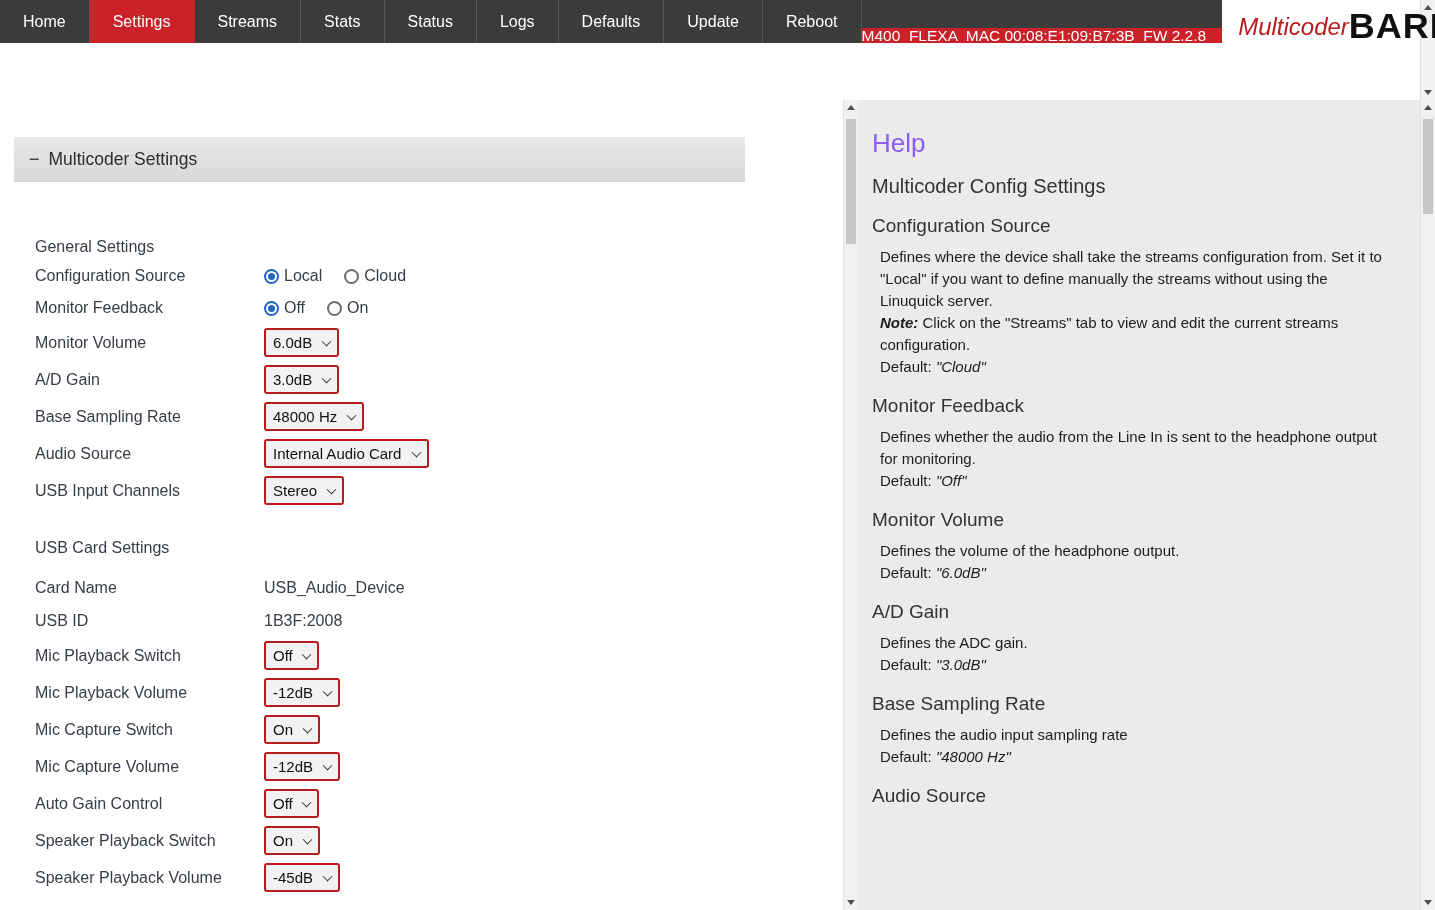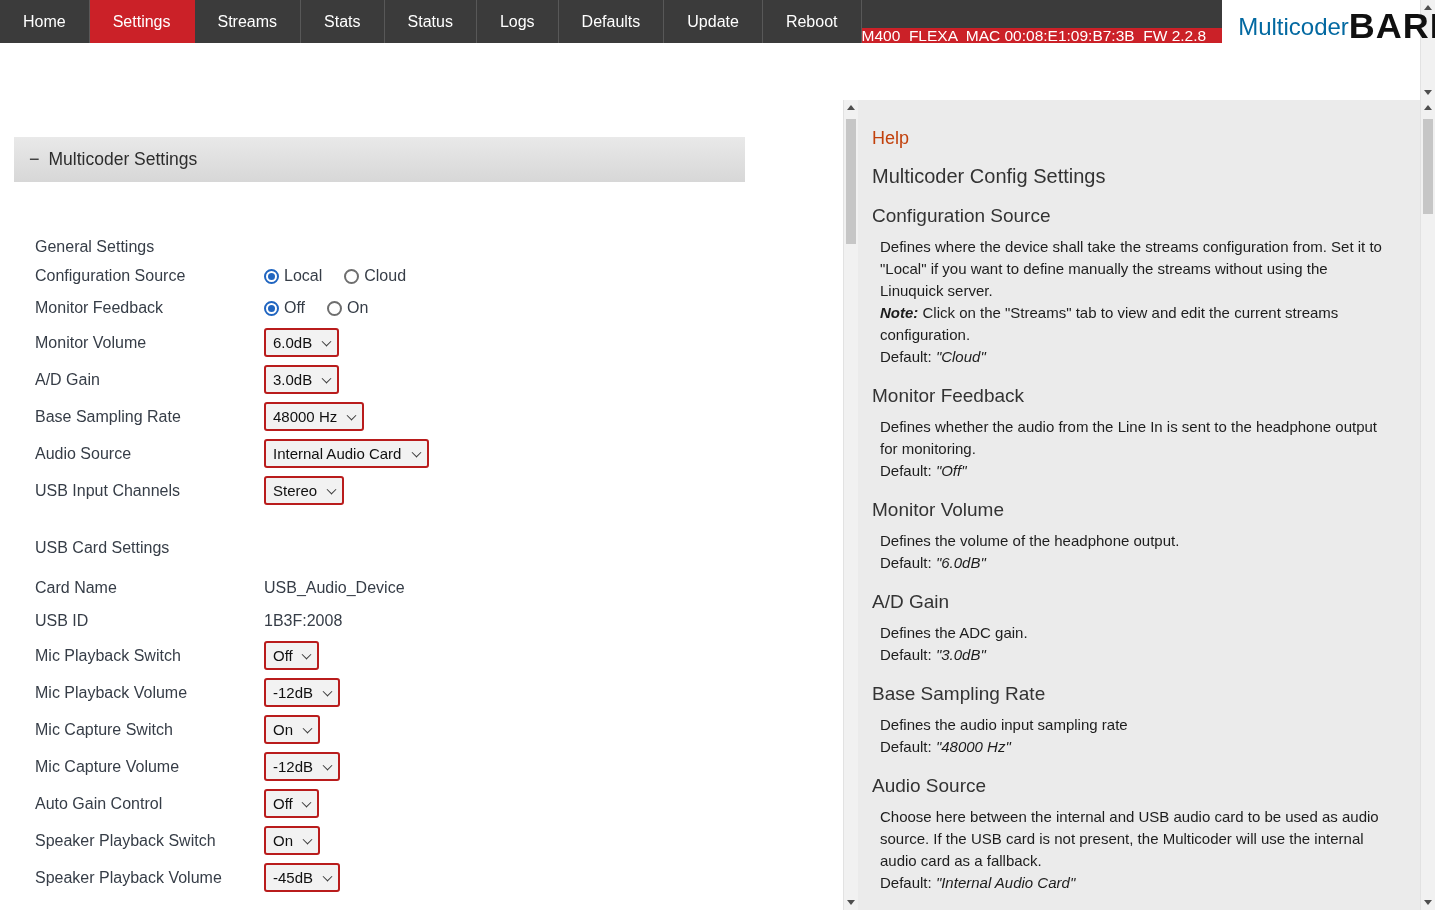--- a/index.html
+++ b/index.html
@@ -11,21 +11,21 @@
   .top-main { flex:1; display:flex; min-width:0; }
   .nav { height:43px; background:#3b3b3b; display:flex; }
   .tab { display:flex; align-items:center; padding:0 23px; color:#fff; font-size:16px;
          border-right:1px solid #585858; cursor:pointer; white-space:nowrap; }
   .tab.active { background:#cb2128; border-right-color:#cb2128; }
   .nav-fill { flex:1; background:#cb2128; display:flex; align-items:center;
               justify-content:flex-start; padding-right:16px; min-width:0;margin-top:28px; }
   .device-info { color:#fff; font-size:15.5px; white-space:pre; }
   .header { height:54px; background:#fff; display:flex; align-items:center;
             justify-content:space-between; padding:0 24px 0 16px; }
-  .page-title { font-size:24px; color:#0369a1; font-weight:normal; }
+  .page-title { font-size:24px; color:#b91c1c; font-weight:normal;font-style:italic; }
   .logo { font-size:36px; font-weight:bold; color:#101010; letter-spacing:1px;
           transform:scaleY(0.95); font-family:"Liberation Sans", sans-serif; }
   .red-line { height:3px; background:#cb2128; }
 
   
   .scrollbar { width:15px; background:#f1f1f1; display:flex; flex-direction:column;
                border-left:1px solid #e2e2e2; flex:0 0 15px; }
   .sb-btn { height:15px; display:flex; align-items:center; justify-content:center;
             cursor:pointer; }
   .sb-track { flex:1; position:relative; }
@@ -66,21 +66,21 @@
   .select-wrap select { appearance:none; -webkit-appearance:none; font-family:inherit;
                   font-size:15px; color:#101010; background:#f2f2f2; border:2px solid #b91c1c;
                   border-radius:3px; padding:4px 24px 4px 7px; cursor:pointer; }
   .select-wrap::after { content:""; position:absolute; right:9px; top:50%; width:6px; height:6px;
                   border-right:1.6px solid #3a3a3a; border-bottom:1.6px solid #3a3a3a;
                   transform:translateY(-70%) rotate(45deg); pointer-events:none; }
 
   
   .right-frame { flex:1; background:#ebebeb; display:flex; min-width:0; }
   .help-content { flex:1; padding:28px 26px 0 14px; overflow:hidden; min-width:0; }
-  .help-title { font-size:18px; color:#c2410c; font-weight:normal; }
+  .help-title { font-size:26px; color:#8b5cf6; font-weight:normal; }
   .help-subtitle { font-size:20px; color:#333; font-weight:normal; margin-top:16px; }
   .help-section h3 { font-size:19px; color:#333; font-weight:normal; margin:17px 0 9px; }
   .help-body { margin-left:8px; font-size:15px; color:#1d1d1d; line-height:22px; }
   .help-body p { margin:0; }
   .note-label { font-weight:bold; font-style:italic; }
   .default-value { font-style:italic; }
 </style>
 </head>
 <body>
 
@@ -286,24 +286,20 @@
       <section class="help-section">
         <h3>Base Sampling Rate</h3>
         <div class="help-body">
           <p>Defines the audio input sampling rate</p>
           <p><span>Default: </span><span class="default-value">"48000 Hz"</span></p>
         </div>
       </section>
 
       <section class="help-section">
         <h3>Audio Source</h3>
-        <div class="help-body">
-          <p>Choose here between the internal and USB audio card to be used as audio source. If the USB card is not present, the Multicoder will use the internal audio card as a fallback.</p>
-          <p><span>Default: </span><span class="default-value">"Internal Audio Card"</span></p>
-        </div>
       </section>
     </div>
 
     <div class="scrollbar">
       <div class="sb-btn">
           <span class="arr up"></span>
         </div>
       <div class="sb-track">
         <div class="sb-thumb" style="top:4px; height:95px;"></div>
       </div>

